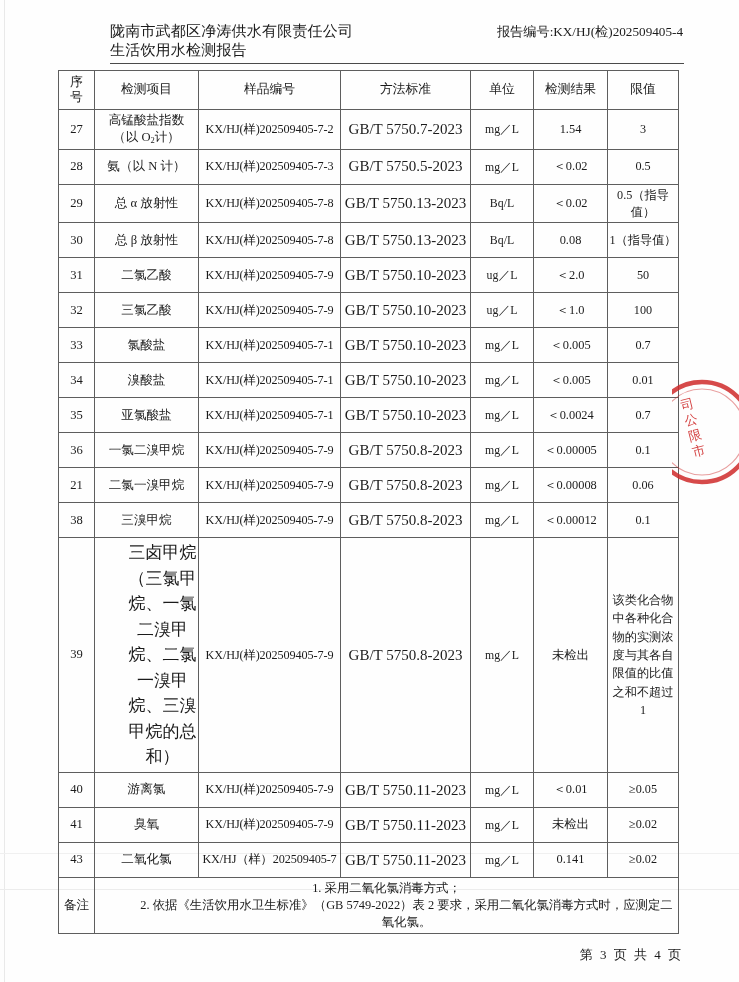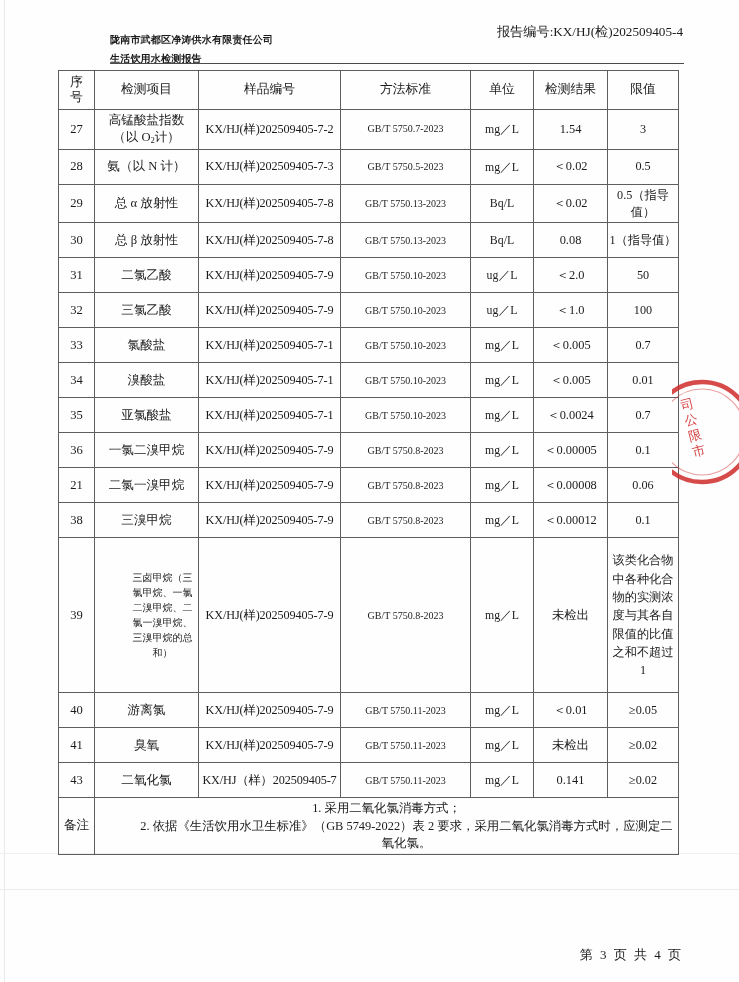--- a/index.html
+++ b/index.html
@@ -48,26 +48,25 @@
   .header {
     position: absolute;
     left: 110px;
     top: 22px;
     right: 56px;
     height: 40px;
   }
   .hdr-left {
     position: absolute;
     left: 0;
-    top: 8px;
-    font-size: 10px;
+    top: 0;
+    font-size: 15px;
     line-height: 19px;
     letter-spacing: 0.2px;
     white-space: nowrap;
-    font-weight: bold;
   }
   .hdr-left .l2 { display: block; }
   .hdr-right {
     position: absolute;
     right: 0;
     top: 0;
     font-size: 13.2px;
     line-height: 19px;
     white-space: nowrap;
   }
@@ -106,28 +105,28 @@
   .c-item  { width: 104px; }
   .c-sample{ width: 142px; }
   .c-method{ width: 130px; }
   .c-unit  { width: 63px; }
   .c-result{ width: 74px; }
   .c-limit { width: 71px; }
 
   td.no     { font-size: 12.6px; }
   td.item   { font-size: 12.6px; padding: 3px 3px; }
   td.sample { font-size: 12.2px; letter-spacing: -0.1px; }
-  td.method { font-size: 10px; }
+  td.method { font-size: 15px; }
   td.unit   { font-size: 11.8px; }
   td.result { font-size: 12.4px; }
   td.limit  { font-size: 12.2px; padding: 2px 4px; }
 
   tr.data-row > td { height: 30px; }
   tr.tall-row > td { height: 150px; }
-  tr.tall-row td.item { line-height: 1.5; font-size: 10px; padding-left: 33px; }
+  tr.tall-row td.item { line-height: 1.5; font-size: 17px; padding-left: 33px; }
   tr.tall-row td.limit { line-height: 1.5; text-align: center; }
 
   .hdr-no-1, .hdr-no-2 { display: block; line-height: 1.15; }
 
   sub {
     font-size: 8.5px;
     vertical-align: baseline;
     position: relative;
     bottom: -2px;
   }

